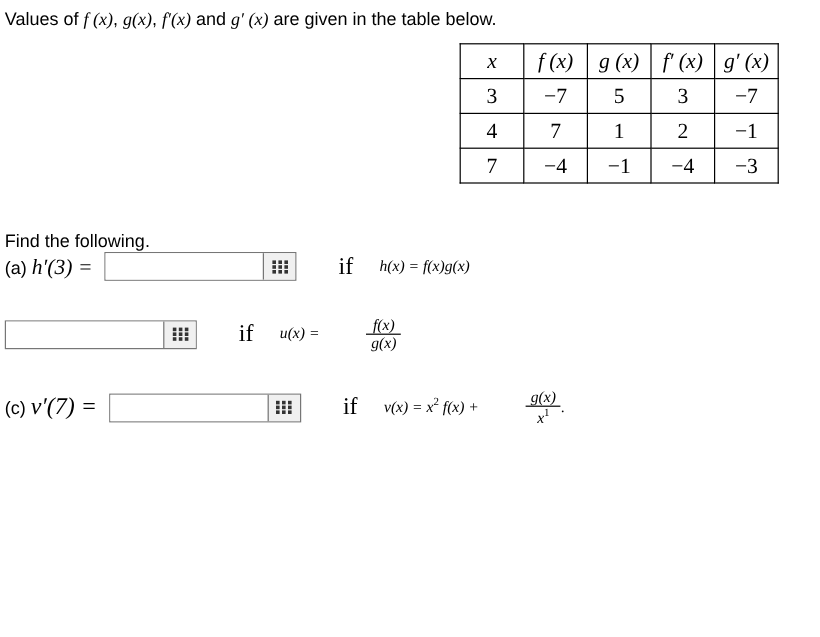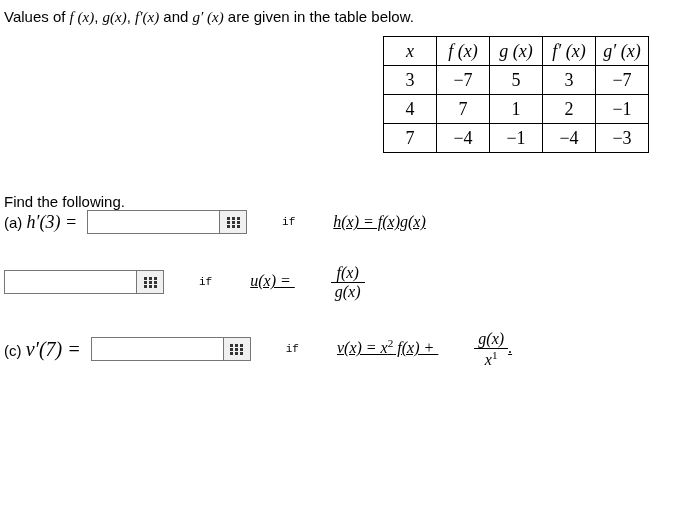--- a/index.html
+++ b/index.html
@@ -46,23 +46,22 @@
     margin-bottom: 30px;
     gap: 10px;
   }
   .qlabel {
     font-family: Arial, sans-serif;
     font-size: 15px;
     white-space: nowrap;
   }
   .qexpr {
     font-family: 'Times New Roman', Times, serif;
-    font-size: 16px;
+    font-size: 13px;
     white-space: nowrap;
-    text-decoration: underline;
   }
   .answer-box {
     display: inline-flex;
     align-items: stretch;
     border: 1px solid #767676;
     height: 24px;
     width: 160px;
     box-sizing: border-box;
     background: #fff;
   }
@@ -89,24 +88,24 @@
     height: 11px;
     position: relative;
   }
   .grid-icon .dot {
     position: absolute;
     width: 3px;
     height: 3px;
     background: #333;
   }
   .if-text {
-    font-family: Liberation Mono, monospace;
-    font-size: 11px;
+    font-family: Liberation Serif, serif;
+    font-size: 20px;
     margin-left: 25px;
-    margin-right: 28px;
+    margin-right: 12px;
   }
   .frac {
     display: inline-block;
     vertical-align: middle;
     text-align: center;
     line-height: 1.1;
     margin-left: 36px;
   }
   .frac .num { display: block; padding: 0 4px; }
   .frac .den { display: block; border-top: 1px solid #000; padding: 0 4px; }

